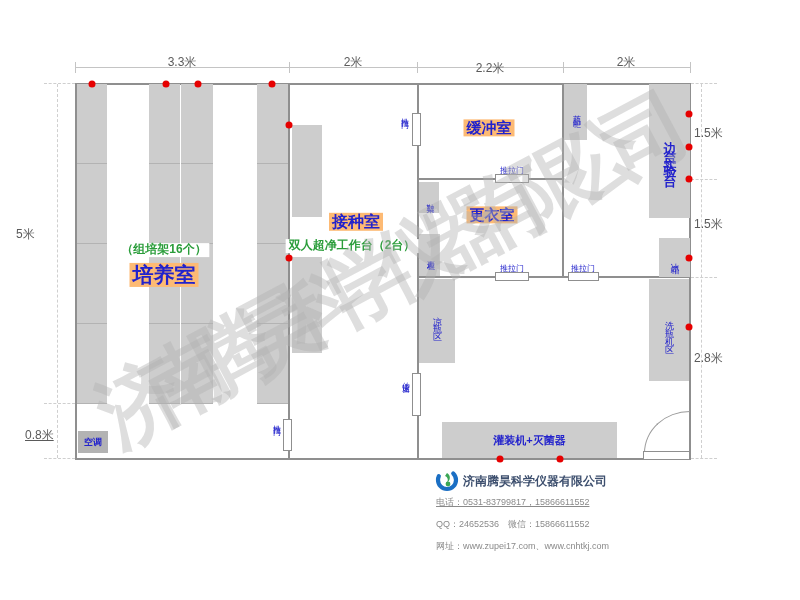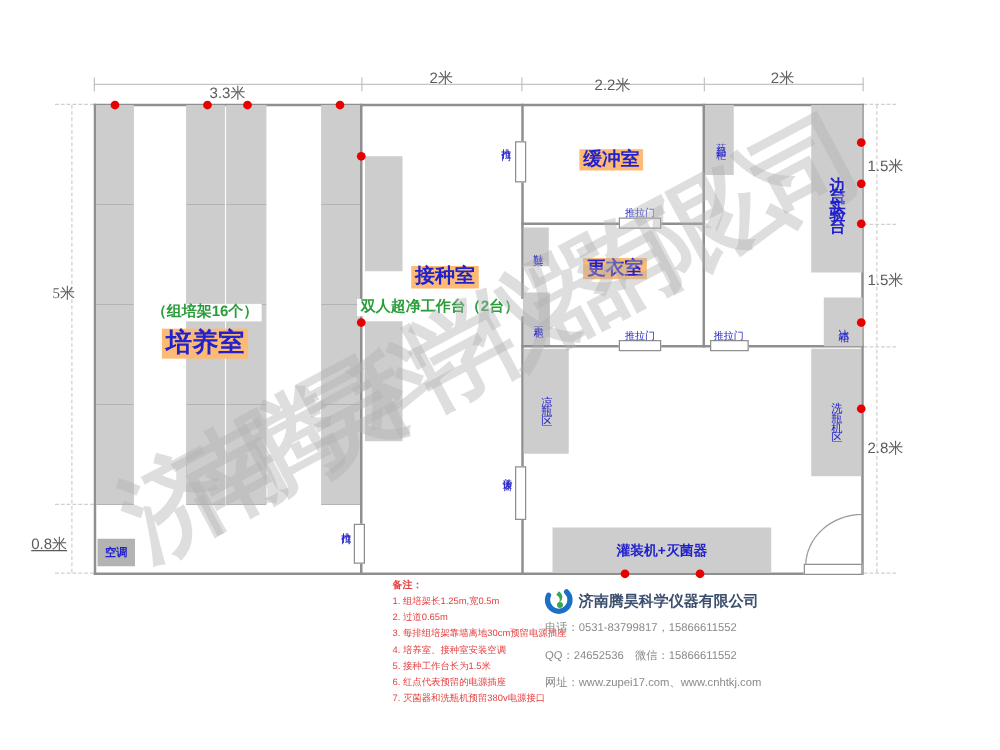--- a/index.html
+++ b/index.html
@@ -45,30 +45,30 @@
 <body>
 
 <div id="plan">
 
   <div class="dimline" style="left:75px;top:67px;width:616px;height:1px;"></div>
   <div class="tick-v" style="left:75px;top:62px;"></div>
   <div class="tick-v" style="left:289px;top:62px;"></div>
   <div class="tick-v" style="left:417px;top:62px;"></div>
   <div class="tick-v" style="left:563px;top:62px;"></div>
   <div class="tick-v" style="left:690px;top:62px;"></div>
-  <div class="dim c" style="left:182px;top:54px;margin-top:12px;">3.3米</div>
+  <div class="dim c" style="left:182px;top:54px;">3.3米</div>
   <div class="dim c" style="left:353px;top:54px;">2米</div>
   <div class="dim c" style="left:490px;top:60px;">2.2米</div>
   <div class="dim c" style="left:626px;top:54px;">2米</div>
 
   <div class="dash-v" style="left:57px;top:84px;height:374px;"></div>
   <div class="dash-h" style="left:44px;top:83px;width:31px;"></div>
   <div class="dash-h" style="left:44px;top:403px;width:31px;"></div>
   <div class="dash-h" style="left:44px;top:458px;width:31px;"></div>
-  <div class="dim" style="left:42px;top:226px;font-family:Liberation Serif, serif;">5米</div>
+  <div class="dim" style="left:16px;top:226px;">5米</div>
   <div class="dim" style="left:25px;top:427px;text-decoration:underline;">0.8米</div>
 
   <div class="dash-v" style="left:701px;top:84px;height:374px;"></div>
   <div class="dash-h" style="left:691px;top:83px;width:26px;"></div>
   <div class="dash-h" style="left:691px;top:179px;width:26px;"></div>
   <div class="dash-h" style="left:691px;top:277px;width:26px;"></div>
   <div class="dash-h" style="left:691px;top:458px;width:26px;"></div>
   <div class="dim" style="left:694px;top:125px;">1.5米</div>
   <div class="dim" style="left:694px;top:216px;">1.5米</div>
   <div class="dim" style="left:694px;top:350px;">2.8米</div>
@@ -137,38 +137,28 @@
   <div class="dot" style="left:289px;top:125px;"></div>
   <div class="dot" style="left:289px;top:258px;"></div>
   <div class="dot" style="left:689px;top:114px;"></div>
   <div class="dot" style="left:689px;top:147px;"></div>
   <div class="dot" style="left:689px;top:179px;"></div>
   <div class="dot" style="left:689px;top:258px;"></div>
   <div class="dot" style="left:689px;top:327px;"></div>
   <div class="dot" style="left:500px;top:459px;"></div>
   <div class="dot" style="left:560px;top:459px;"></div>
 
-  <div id="notes">
-    <div class="nt">备注：</div>
-    <div>1. 组培架长1.25m,宽0.5m</div>
-    <div>2. 过道0.65m</div>
-    <div>3. 每排组培架靠墙离地30cm预留电源插座</div>
-    <div>4. 培养室、接种室安装空调</div>
-    <div>5. 接种工作台长为1.5米</div>
-    <div>6. 红点代表预留的电源插座</div>
-    <div>7. 灭菌器和洗瓶机预留380v电源接口</div>
-  </div>
 
   <div id="company">
     <svg width="24" height="24" viewBox="0 0 24 24" style="position:absolute;left:0;top:2px;">
       <circle cx="12" cy="12" r="9" fill="none" stroke="#1b6fc4" stroke-width="4.2" stroke-dasharray="40 17" stroke-dashoffset="8" stroke-linecap="round"></circle>
       <path d="M12 5 C16 7 16 13 11 15 C14 13 13 9 10 8 Z" fill="#3aa655"></path>
       <circle cx="13" cy="16" r="2.4" fill="#3aa655"></circle>
     </svg>
     <div class="cname">济南腾昊科学仪器有限公司</div>
-    <div class="cline" style="top:30px;">电话：0531-83799817，15866611552</div>
+    <div class="cline" style="top:30px;text-decoration:underline;">电话：0531-83799817，15866611552</div>
     <div class="cline" style="top:52px;">QQ：24652536　微信：15866611552</div>
     <div class="cline" style="top:74px;">网址：www.zupei17.com、www.cnhtkj.com</div>
   </div>
 
   <div id="watermark">济南腾昊科学仪器有限公司</div>
 
 </div>
 
 </body></html>

